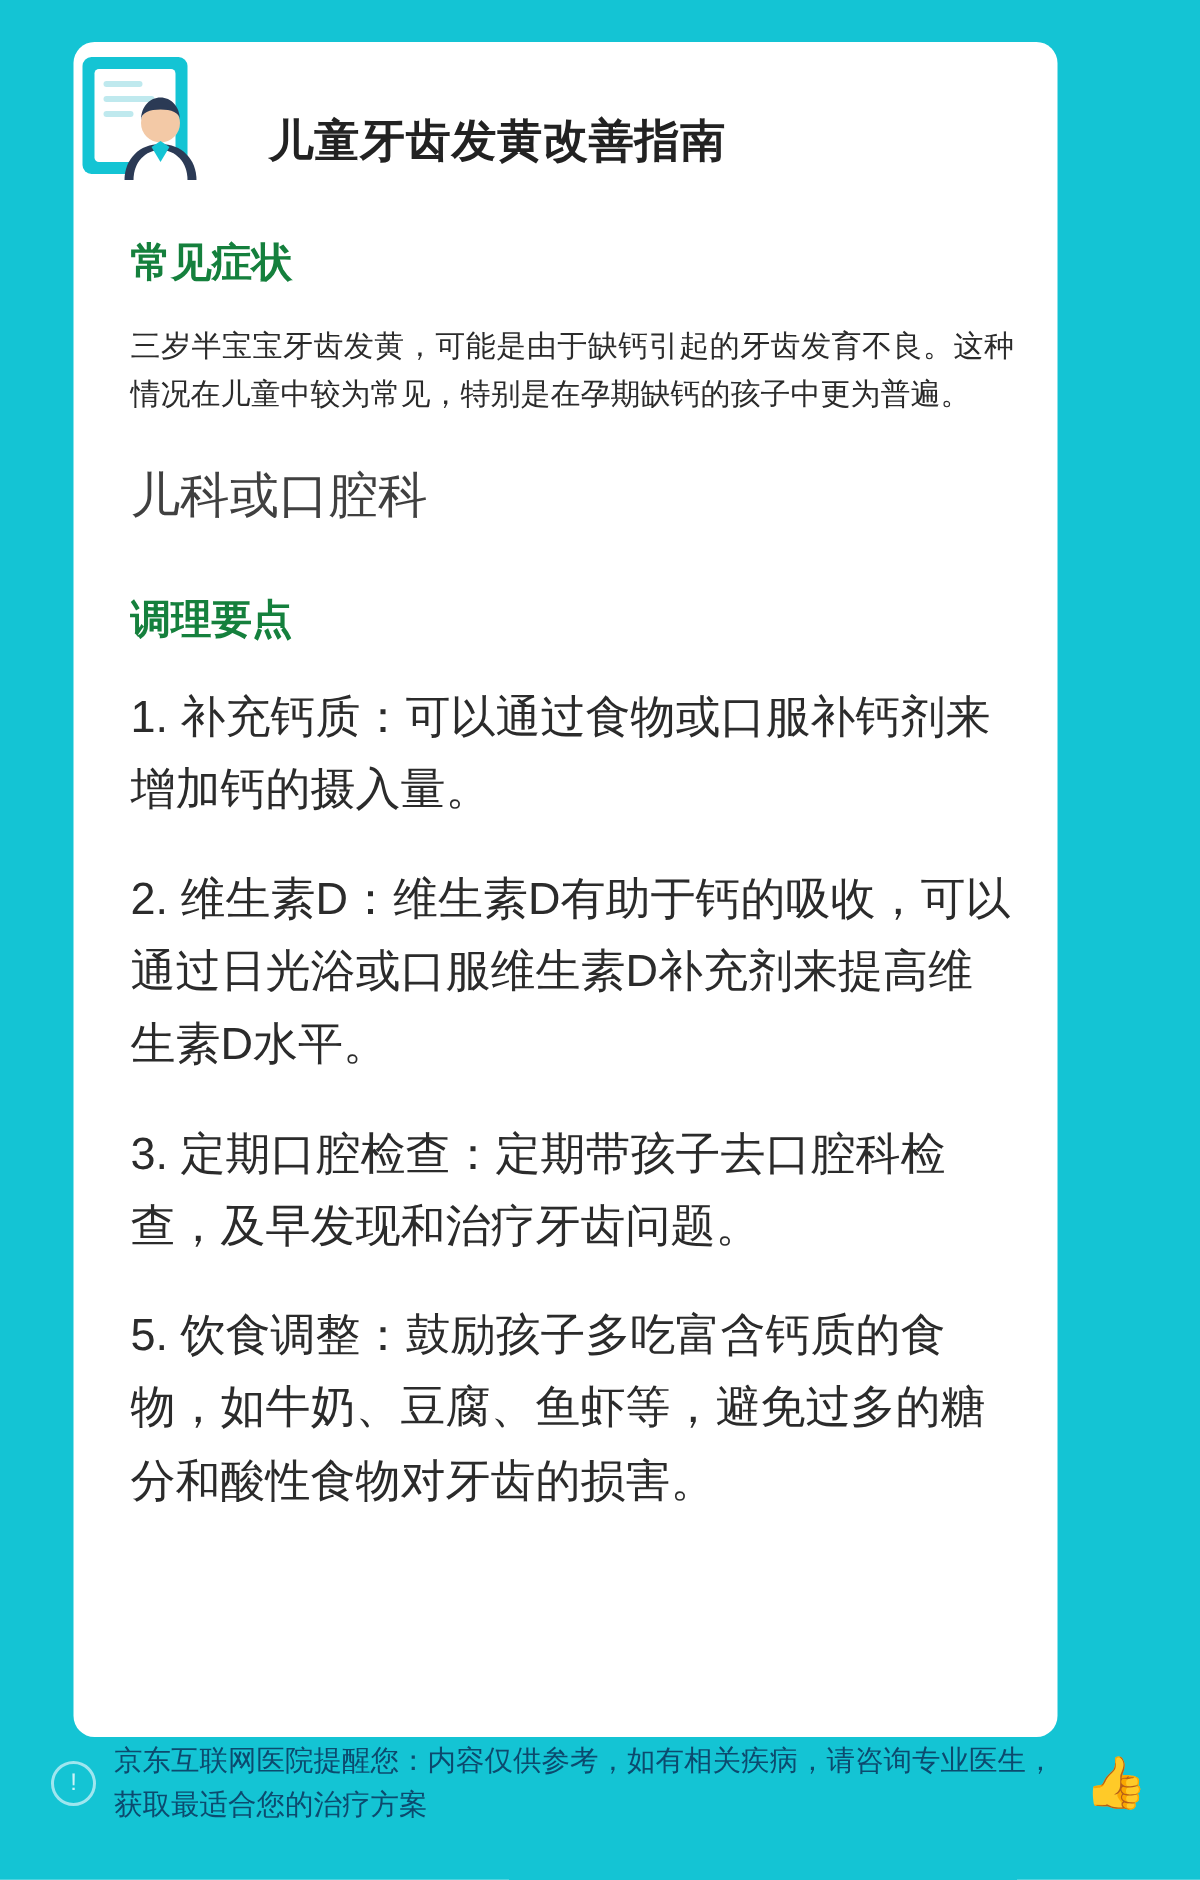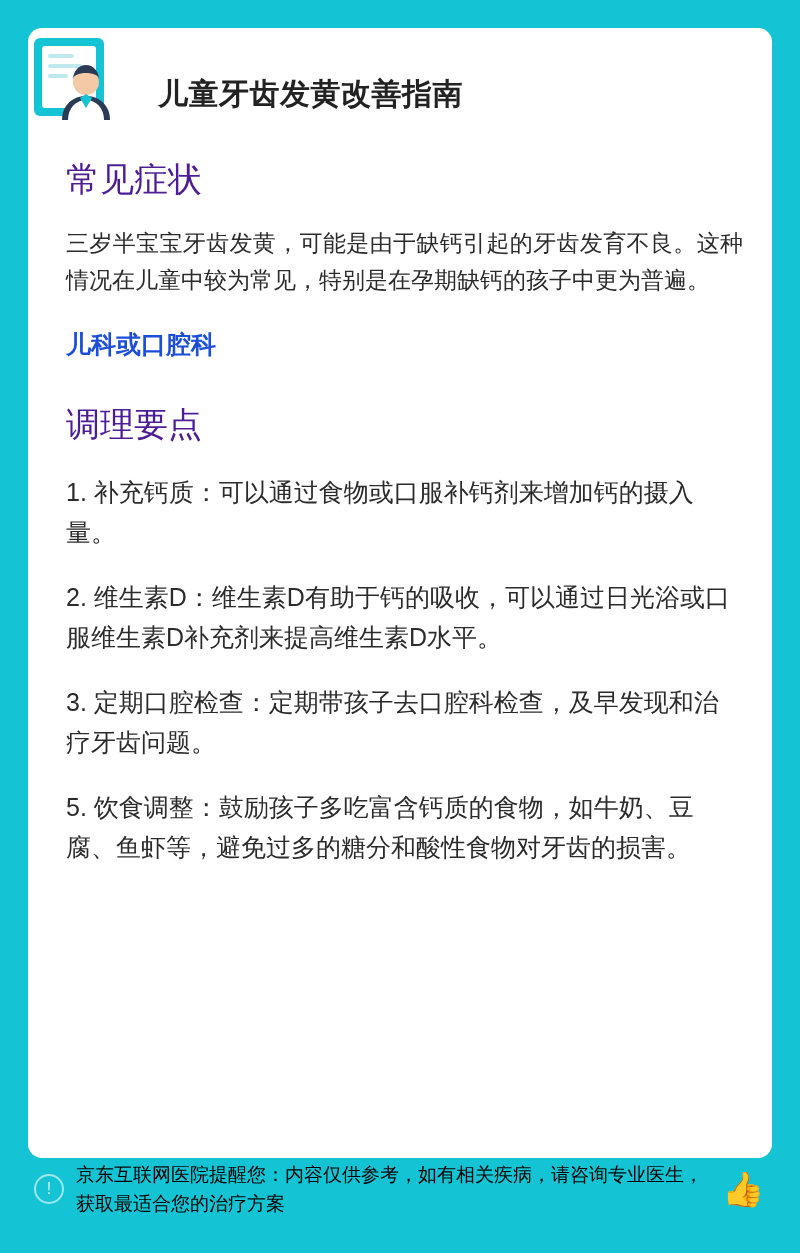--- a/index.html
+++ b/index.html
@@ -18,69 +18,69 @@
     width: 800px;
     height: 1253px;
     background: #14c4d4;
     box-sizing: border-box;
     padding: 28px 28px 0 28px;
   }
   .card {
     position: relative;
     background: #ffffff;
     border-radius: 14px;
-    width: 744px;
+    width: 656px;
     min-height: 1130px;
     box-sizing: border-box;
     padding: 34px 29px 10px 38px;
+    margin-left: 21px;
   }
   .doc-icon {
     position: absolute;
     left: 0px;
     top: 0px;
     width: 96px;
     height: 96px;
   }
   .title {
     font-size: 30px;
     font-weight: bold;
     color: #222222;
     margin: 12px 0 0 92px;
     letter-spacing: 0.5px;
   }
   .section-head {
-    font-size: 34px;
-    font-weight: normal;
-    color: #4c1d95;
+    font-size: 27px;
+    font-weight: bold;
+    color: #15803d;
     margin: 42px 0 0 0;
   }
   .section-head.tight {
     margin-top: 38px;
   }
   .para {
-    font-size: 23px;
+    font-size: 20px;
     color: #2b2b2b;
     line-height: 1.62;
     margin: 22px 0 0 0;
     text-align: justify;
   }
   .plain {
-    font-size: 25px;
-    color: #1d4ed8;
+    font-size: 33px;
+    color: #404040;
     line-height: 1.6;
     margin: 24px 0 0 0;
-    font-weight: bold;
   }
   .list {
     margin: 0;
     padding: 0;
     list-style: none;
   }
   .list li {
-    font-size: 25px;
+    font-size: 30px;
     color: #2b2b2b;
     line-height: 1.62;
     margin-top: 24px;
   }
   .footer {
     position: absolute;
     left: 28px;
     right: 28px;
     bottom: 18px;
     height: 92px;
@@ -97,21 +97,21 @@
     font-size: 16px;
     line-height: 26px;
     text-align: center;
     flex: 0 0 auto;
     margin-right: 12px;
     margin-left: 6px;
   }
   .footer-text {
     font-size: 19px;
     line-height: 1.55;
-    color: #000000;
+    color: #0c4a6e;
     flex: 1 1 auto;
     padding-right: 14px;
   }
   .thumb {
     flex: 0 0 auto;
     width: 44px;
     height: 44px;
     font-size: 34px;
     color: #ffffff;
     line-height: 44px;

